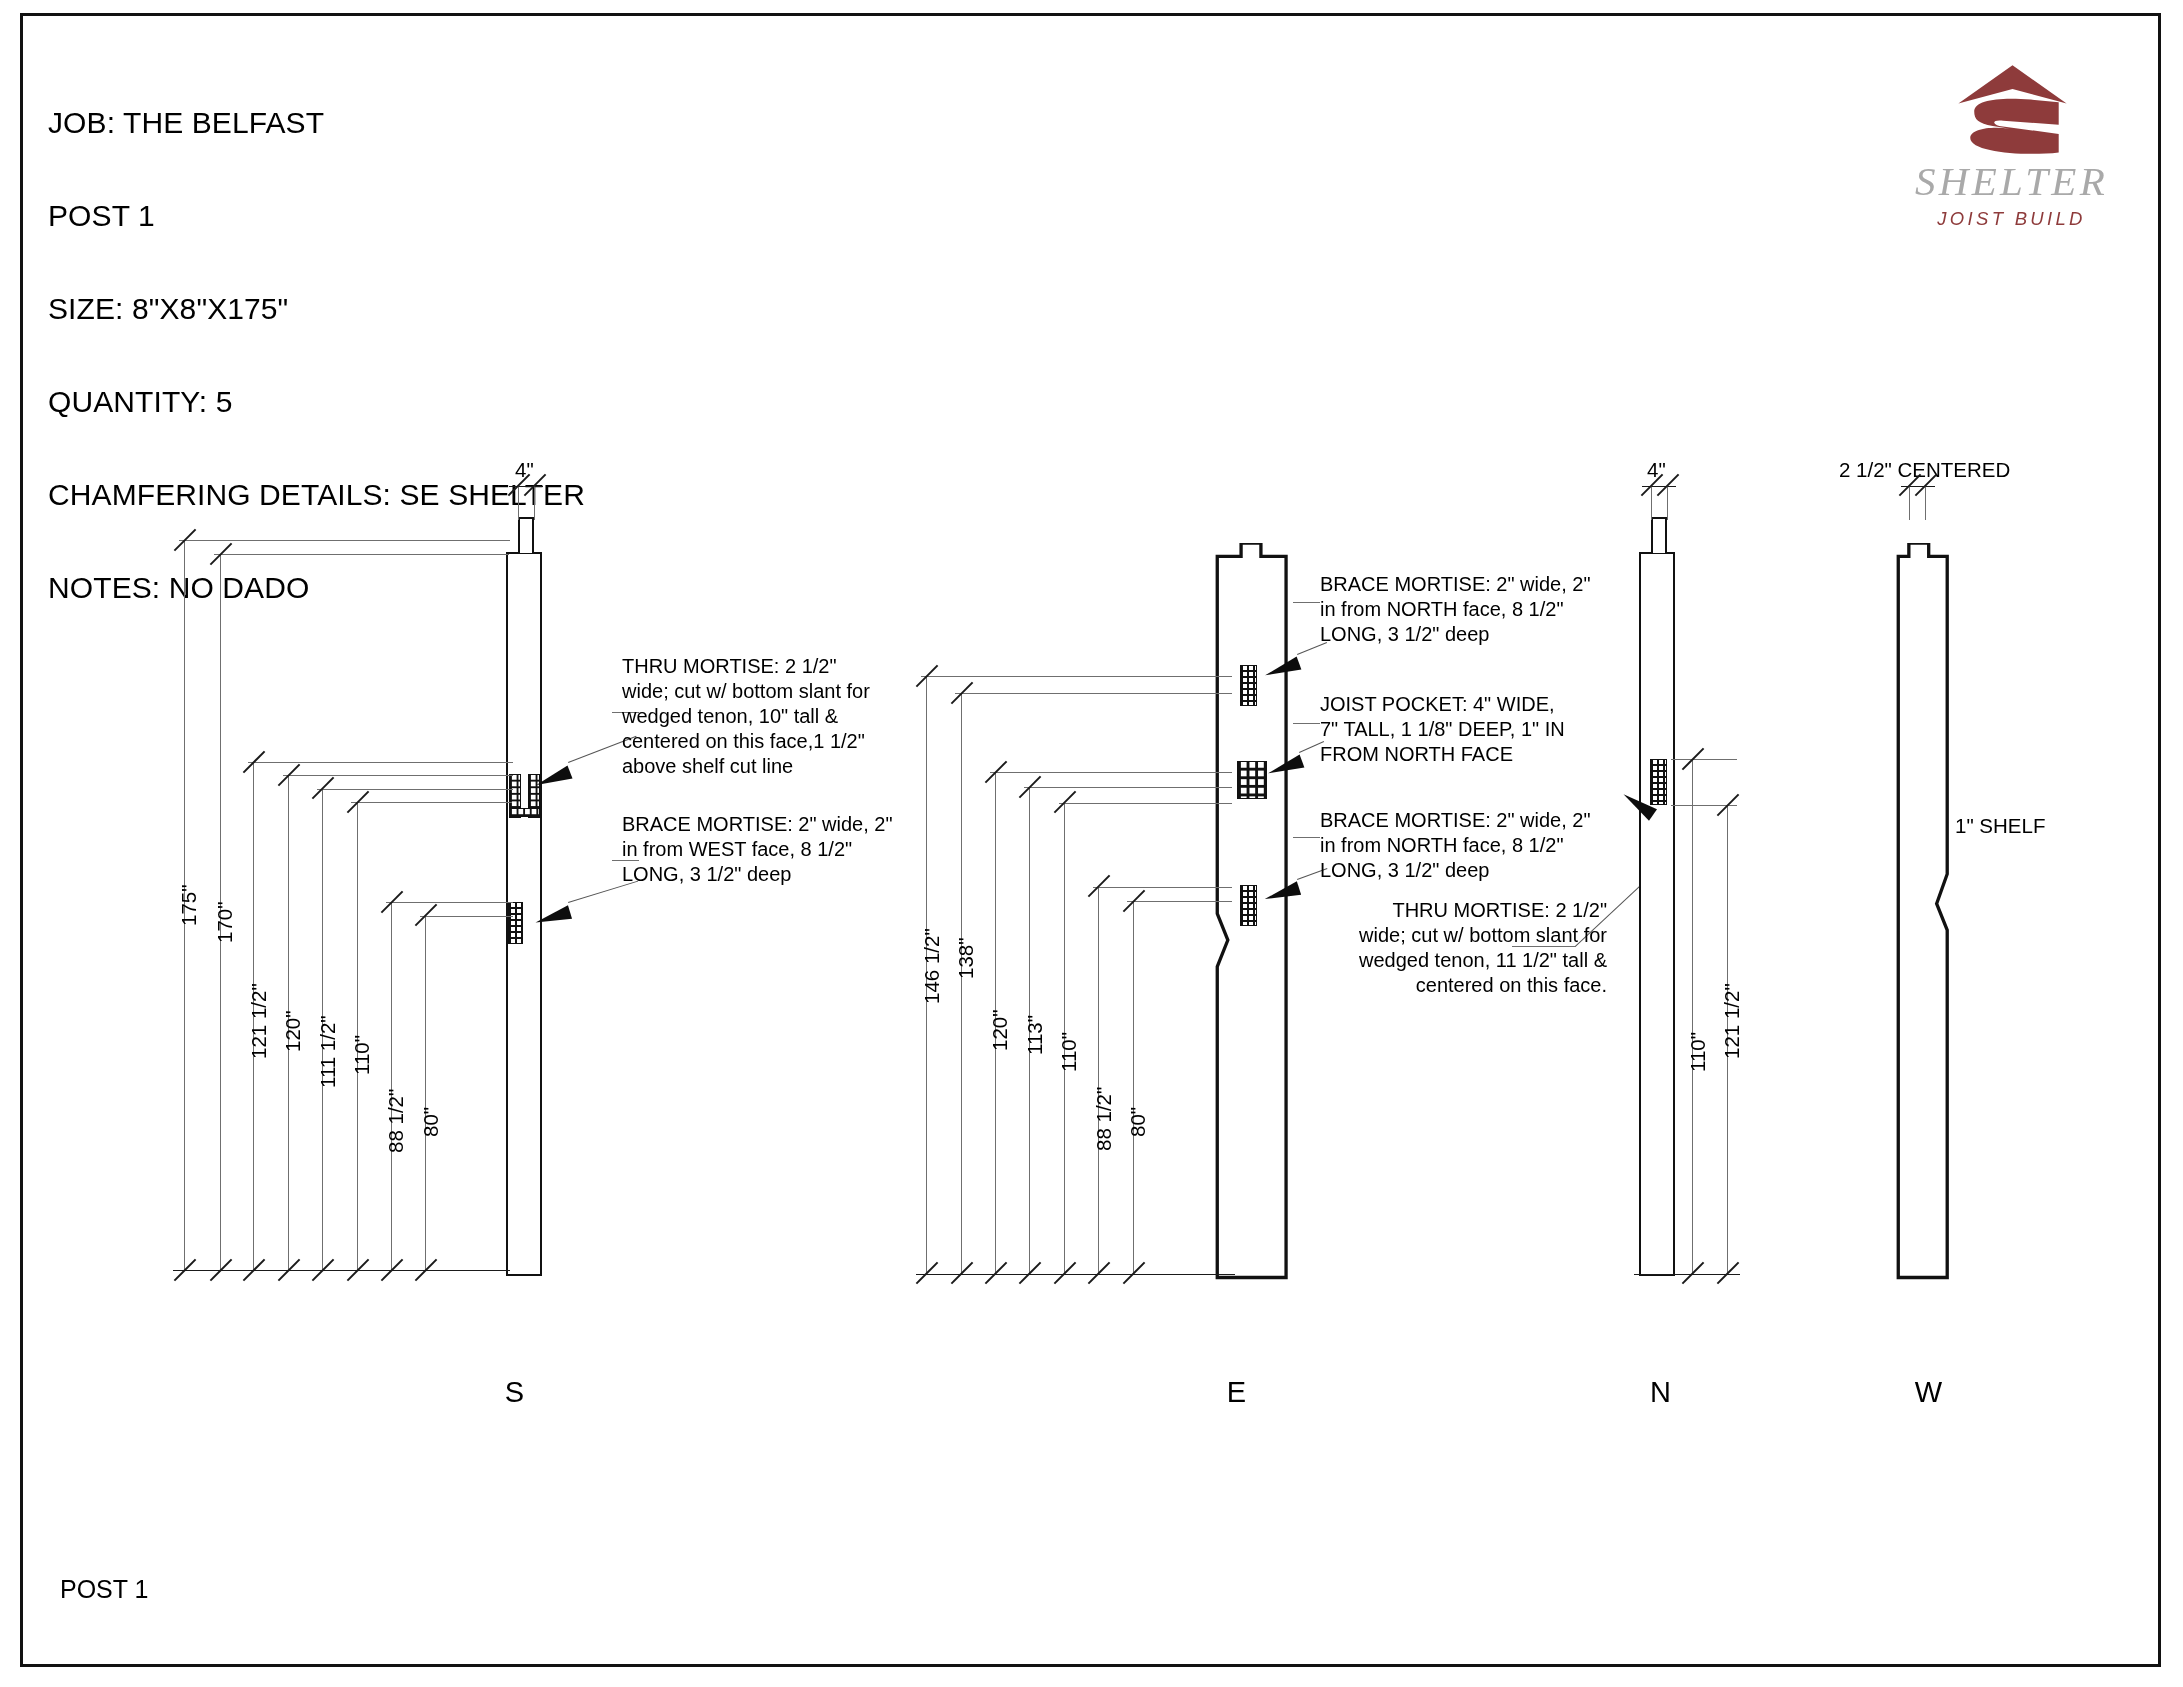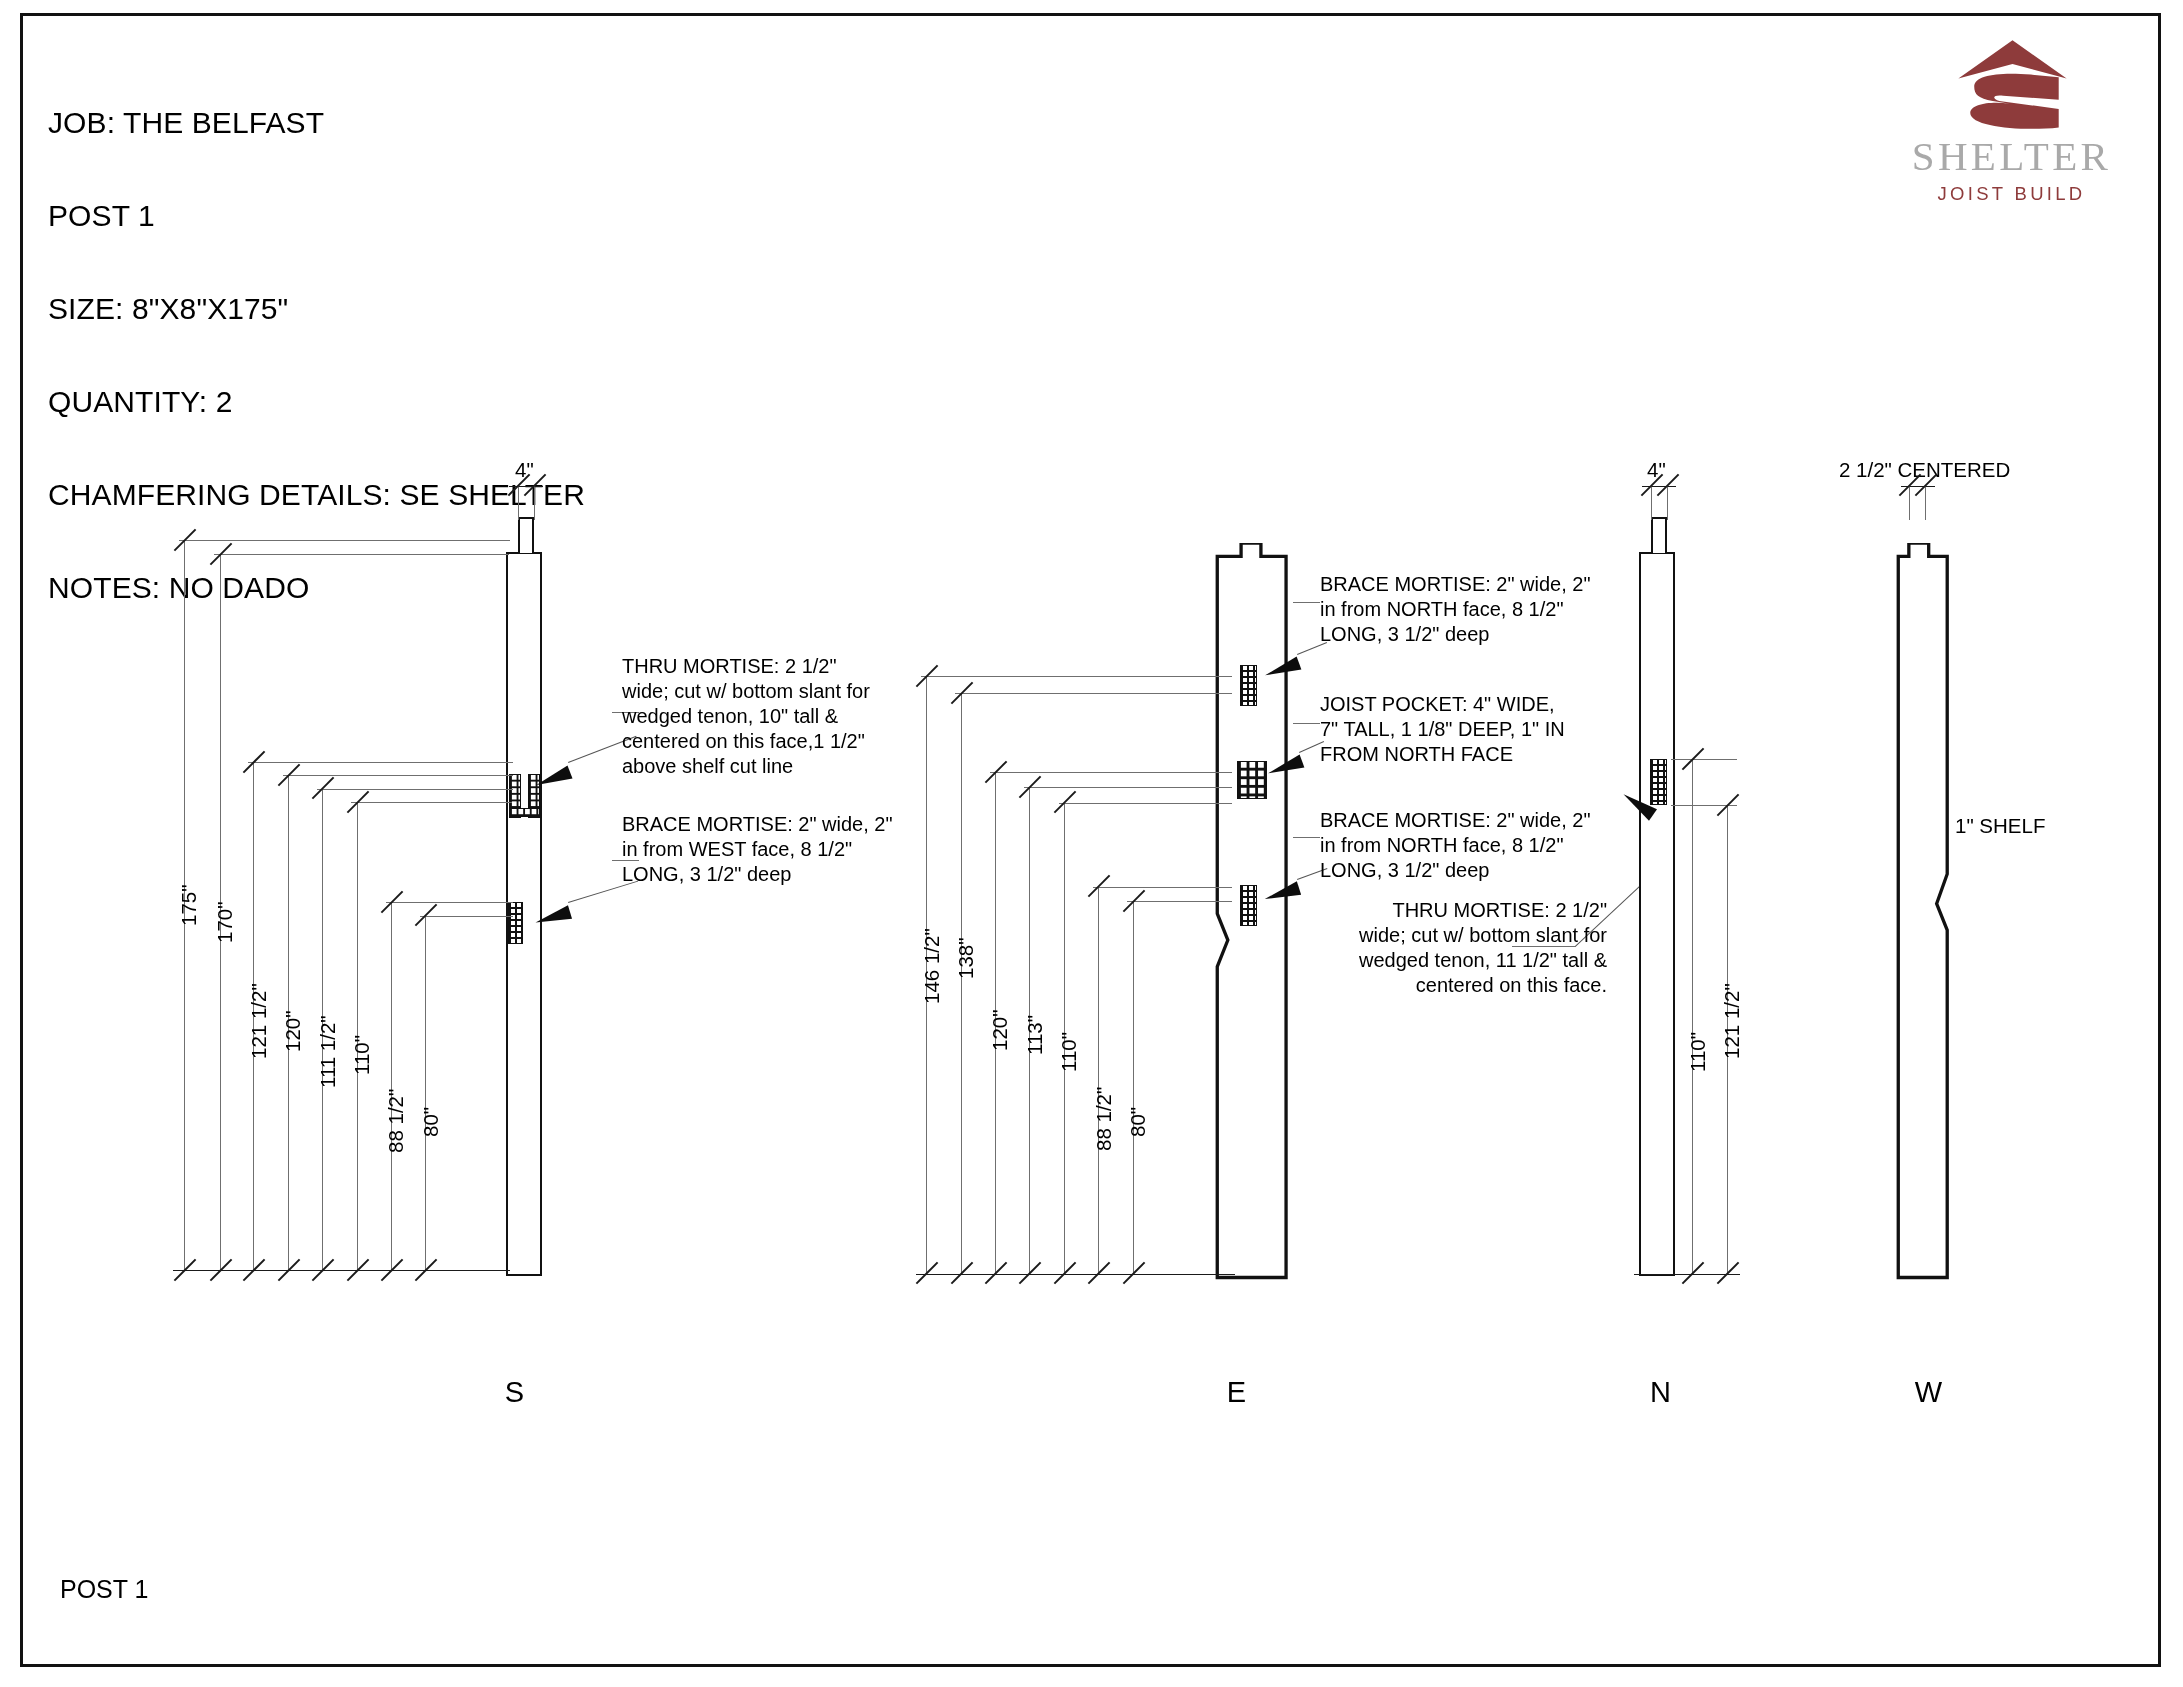--- a/index.html
+++ b/index.html
@@ -26,21 +26,21 @@
     color:#000;letter-spacing:0.1px;
     white-space:pre;
   }
   #title-block div{white-space:pre;}
   
   #footer-label{
     position:absolute;left:60px;top:1575px;
     font-size:25px;color:#000;
   }
   
-  #logo{position:absolute;left:1889px;top:35px;width:245px;height:172px;}
+  #logo{position:absolute;left:1889px;top:60px;width:245px;height:172px;font-style:italic;}
   #logo-mark{position:absolute;left:64px;top:0;width:119px;height:99px;}
   #logo-name{
     position:absolute;left:0;top:101px;width:245px;
     text-align:center;font-family:"Liberation Serif", serif;
     font-size:41px;letter-spacing:3.3px;color:#a9a9a9;line-height:41px;
   }
   #logo-tag{
     position:absolute;left:0;top:150px;width:245px;
     text-align:center;font-family:"Liberation Sans", sans-serif;
     font-size:18.5px;letter-spacing:3.3px;color:#8e3b3b;line-height:18.5px;
@@ -120,21 +120,21 @@
 <body>
 
 <div id="sheet">
 
   <div id="sheet-border"></div>
 
   <div id="title-block">
     <div>JOB: THE BELFAST</div>
     <div>POST 1</div>
     <div>SIZE: 8"X8"X175"</div>
-    <div>QUANTITY: 2</div>
+    <div>QUANTITY: 5</div>
     <div>CHAMFERING DETAILS: SE SHELTER</div>
     <div>NOTES: NO DADO</div>
   </div>
 
   <div id="logo">
     <svg id="logo-mark" viewBox="0 0 180 150">
       <polygon points="90,8 172,66 90,44 8,66" fill="#8e3b3b"></polygon>
       <path d="M32,78 C32,60 72,56 118,60 L160,64 L160,98 L76,92 C60,90 58,96 70,100 L160,112 L160,140 C110,146 26,140 26,118 C26,104 58,100 86,104 L60,100 C38,96 32,90 32,78 Z" fill="#8e3b3b"></path>
     </svg>
     <div id="logo-name">SHELTER</div>

